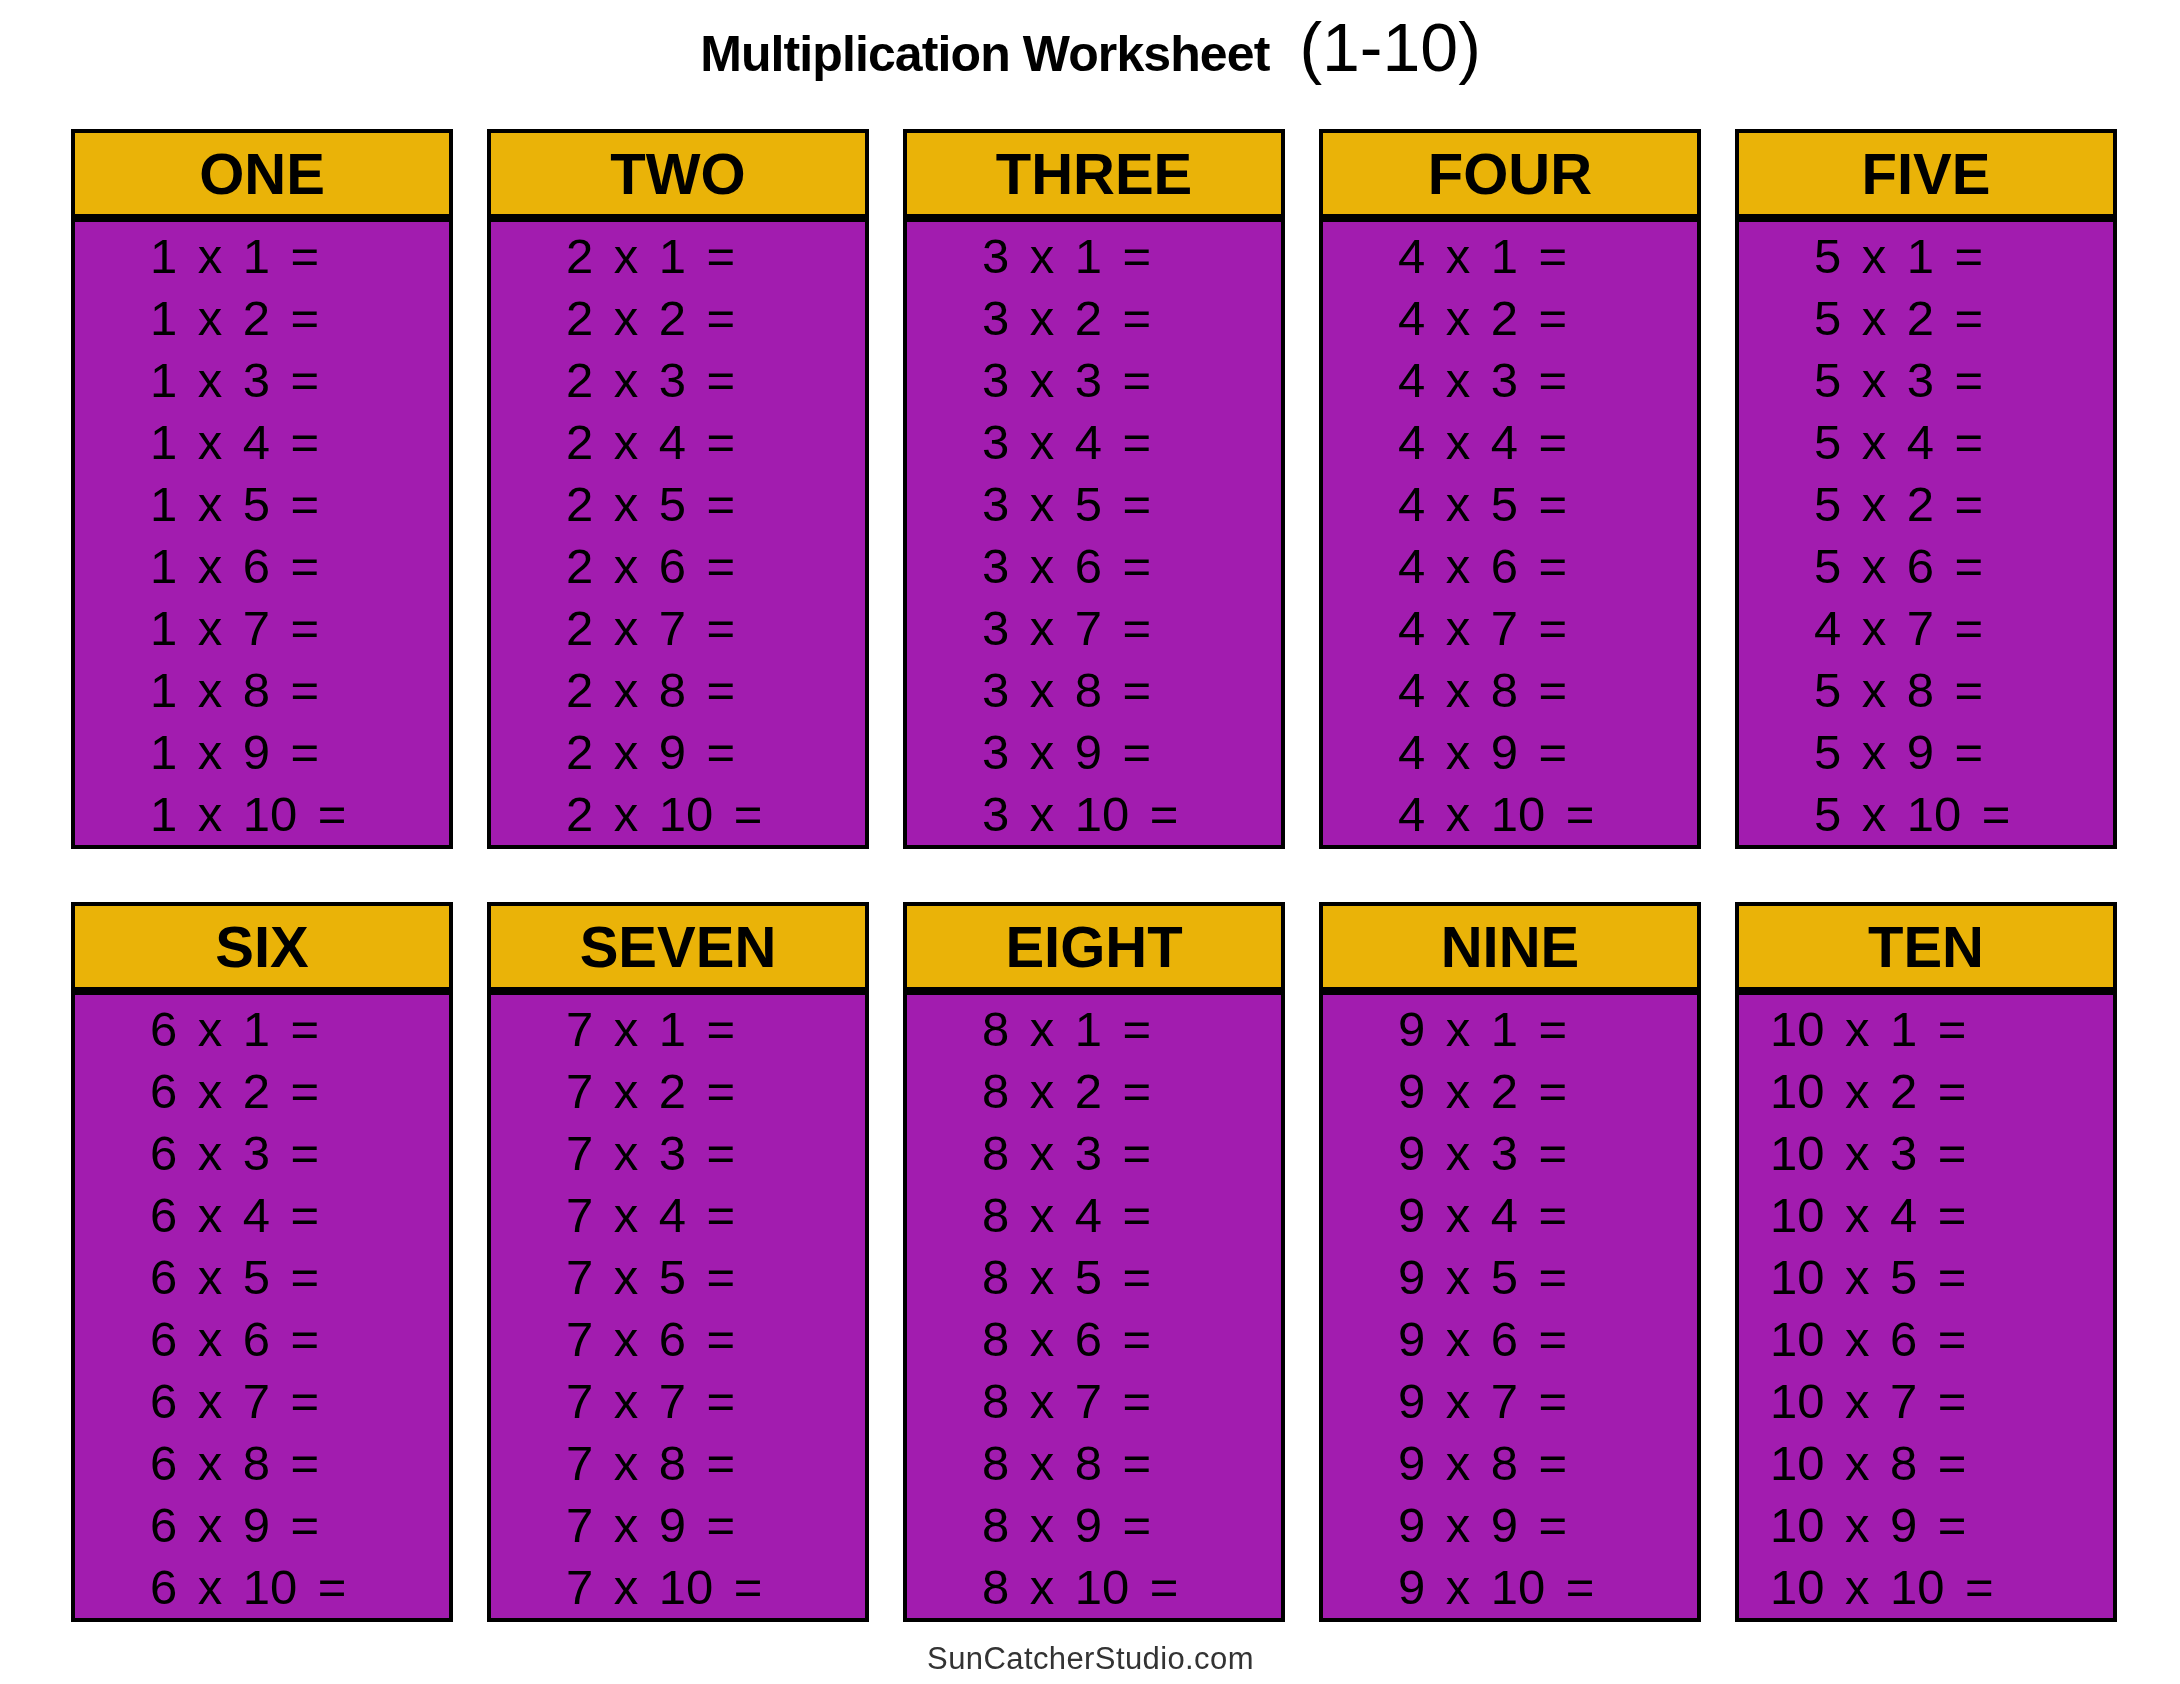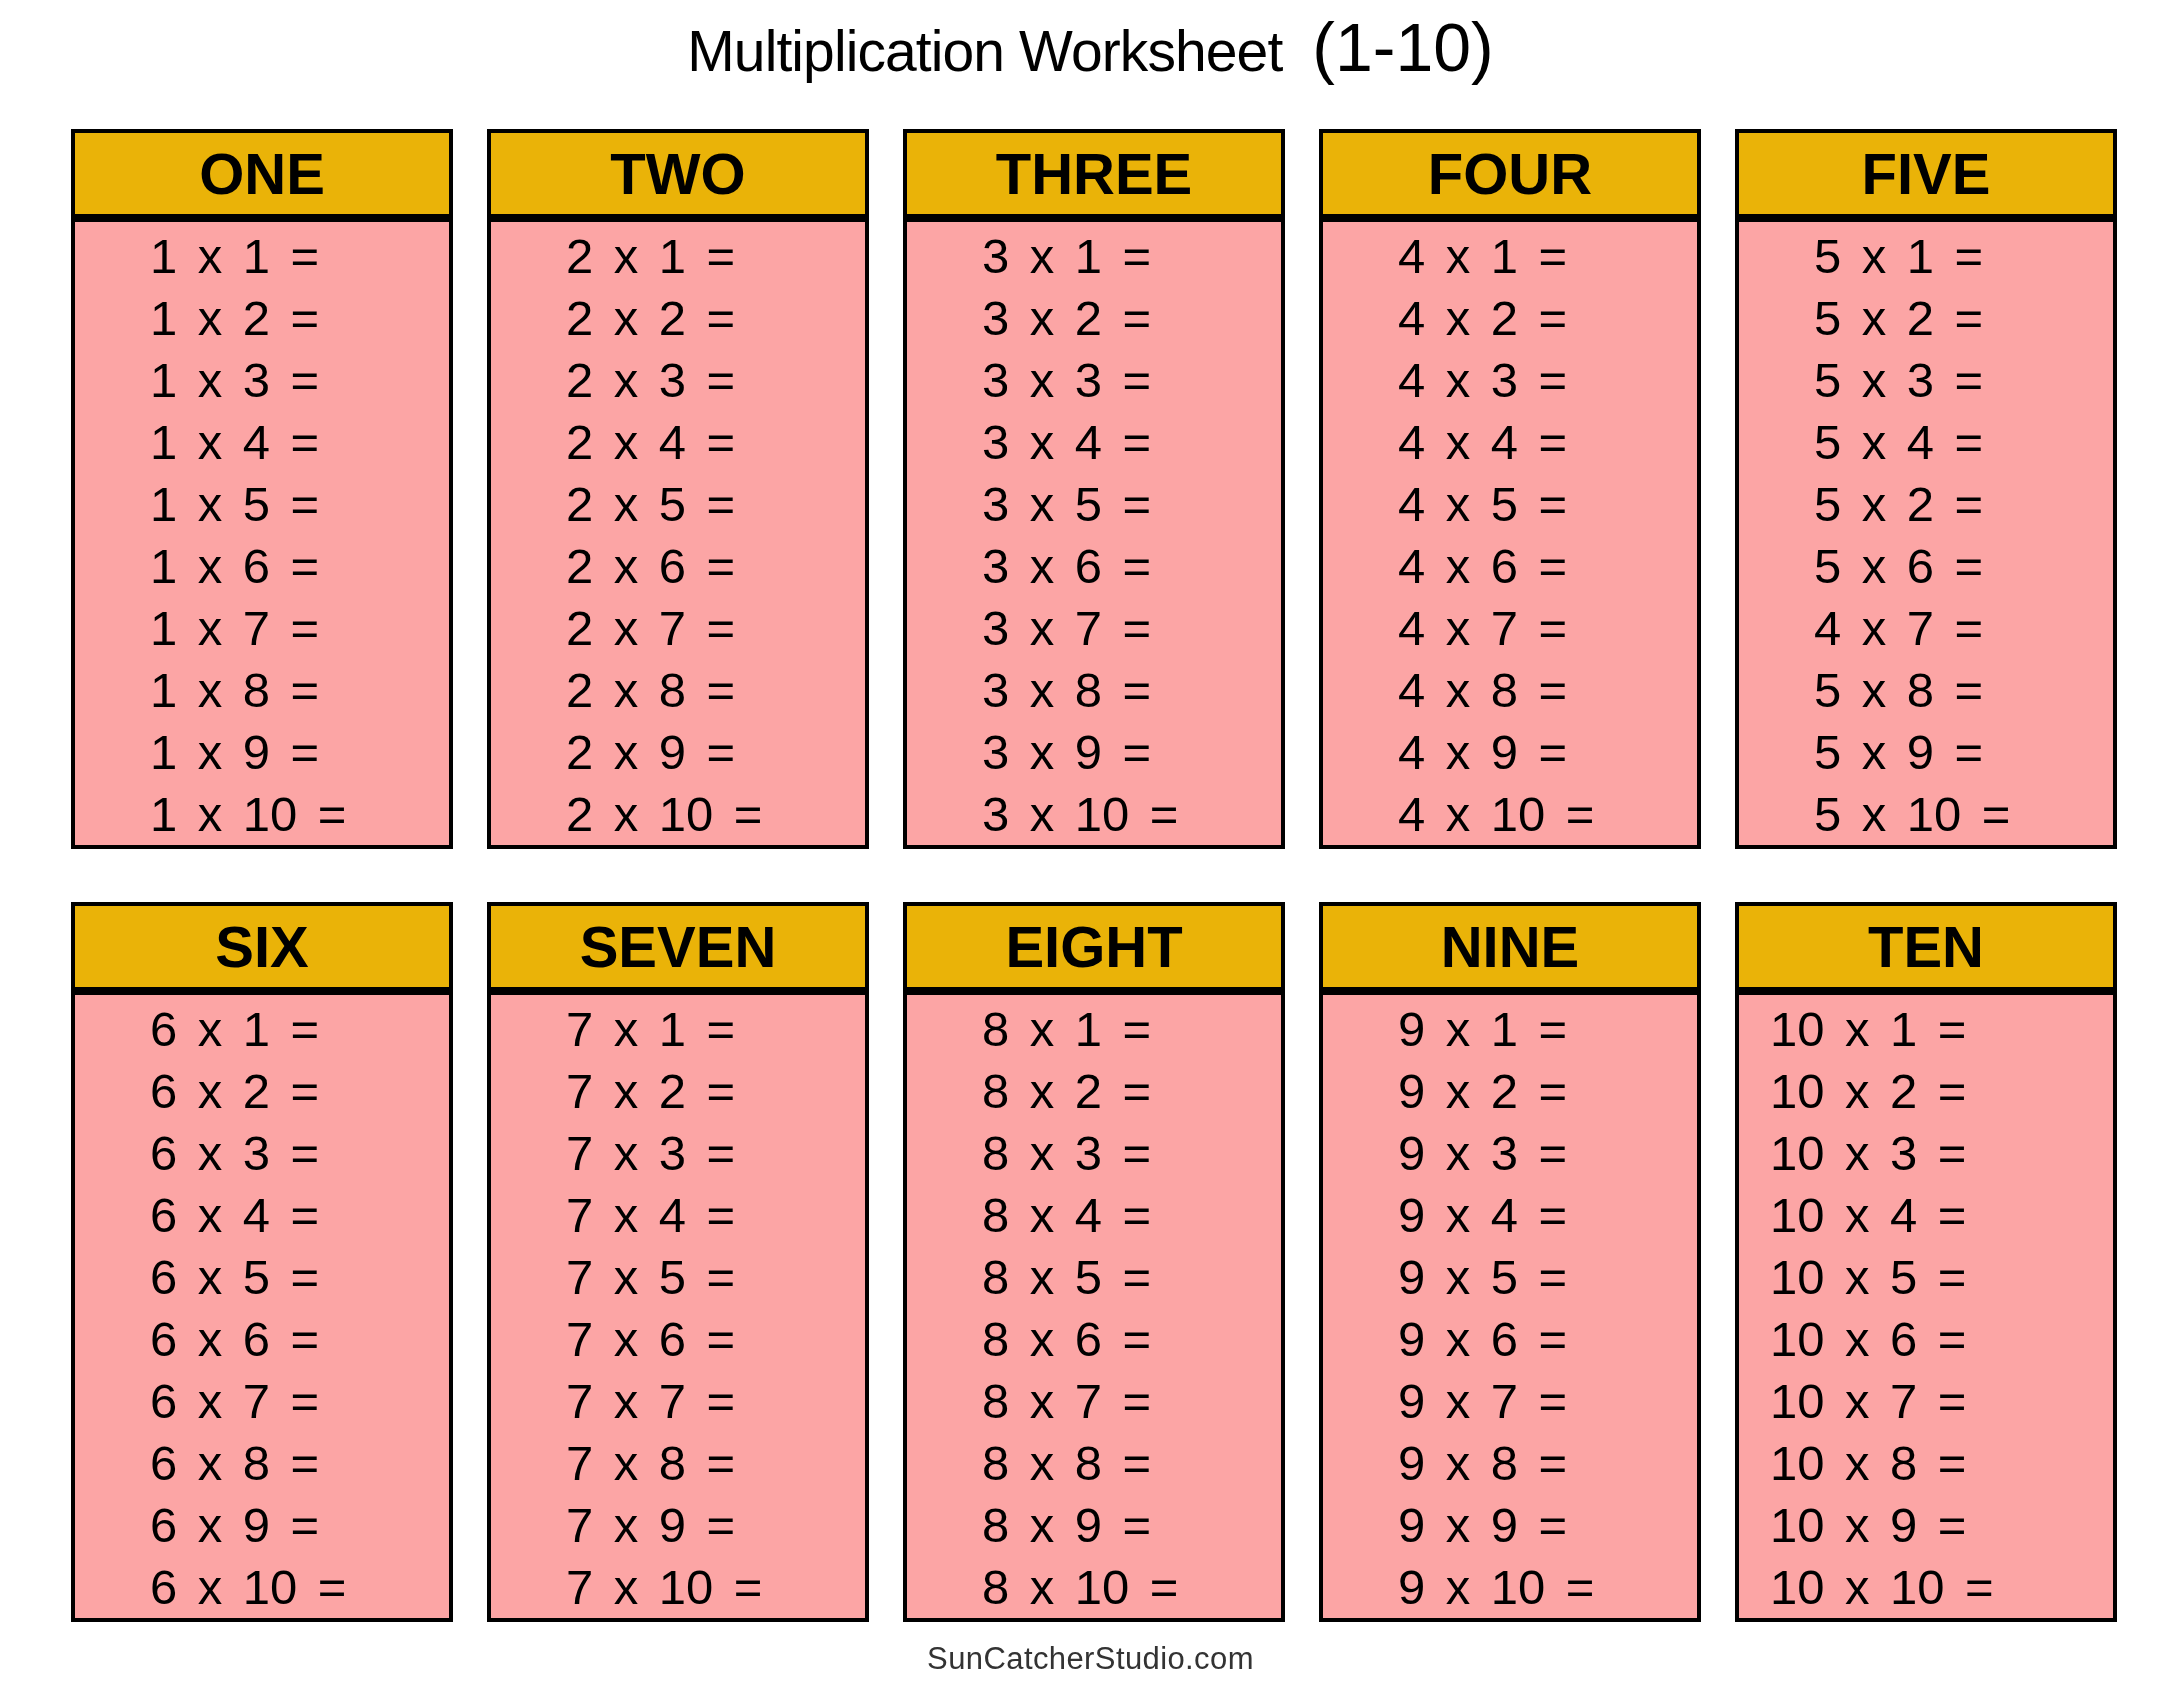--- a/index.html
+++ b/index.html
@@ -14,22 +14,22 @@
 
   
   .title {
     position: absolute;
     top: 12px; left: 0; right: 0;
     text-align: center;
     white-space: nowrap;
     line-height: 1.05;
   }
   .title .main {
-    font-weight: normal;
-    font-size: 57px;
+    font-weight: bold;
+    font-size: 50px;
     letter-spacing: -0.9px;
   }
   .title .suffix {
     font-weight: normal;
     font-size: 68px;
     margin-left: 30px;
   }
 
   
   .grid {
@@ -51,21 +51,21 @@
     justify-content: center;
     font-weight: bold;
     font-size: 58px;
     letter-spacing: 0px;
     background: #eab308;
   }
   .box-body {
     border: 4.3px solid #000000;
     height: 631px;
     padding-top: 3.4px;
-    background: #fca5a5;
+    background: #a21caf;
   }
   .problem {
     height: 62px;
     line-height: 62px;
     font-size: 49px;
     padding-left: 75px;
     word-spacing: 0.14em;
     white-space: nowrap;
   }
   

